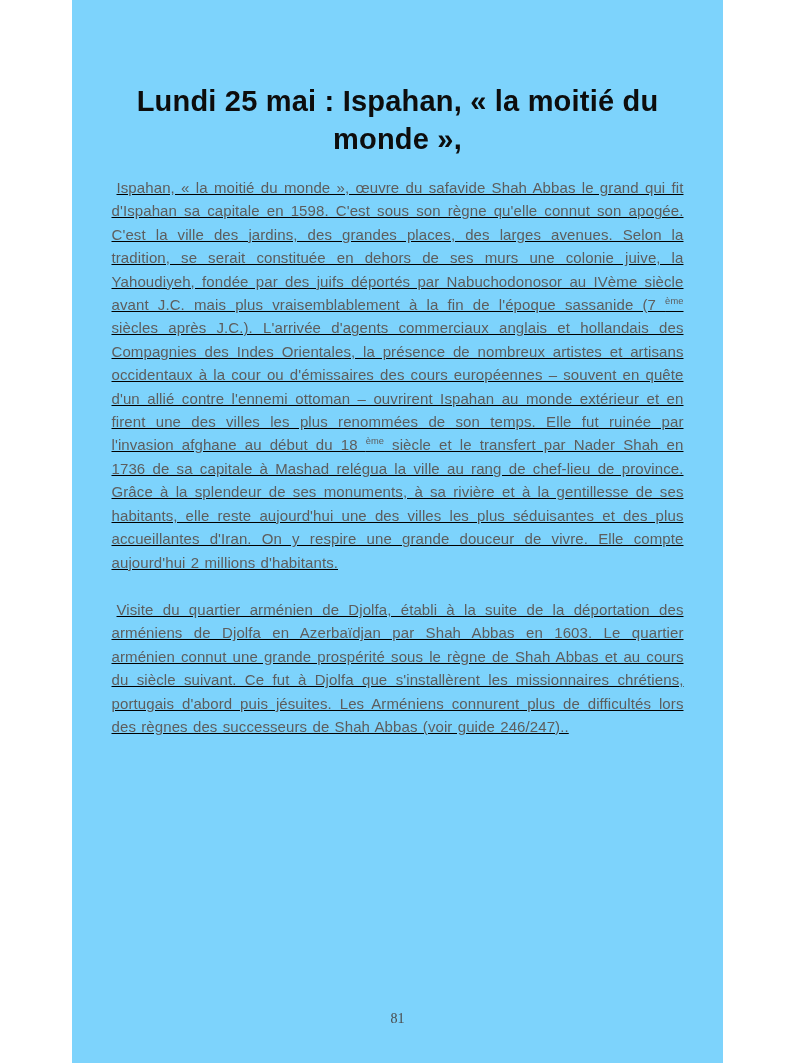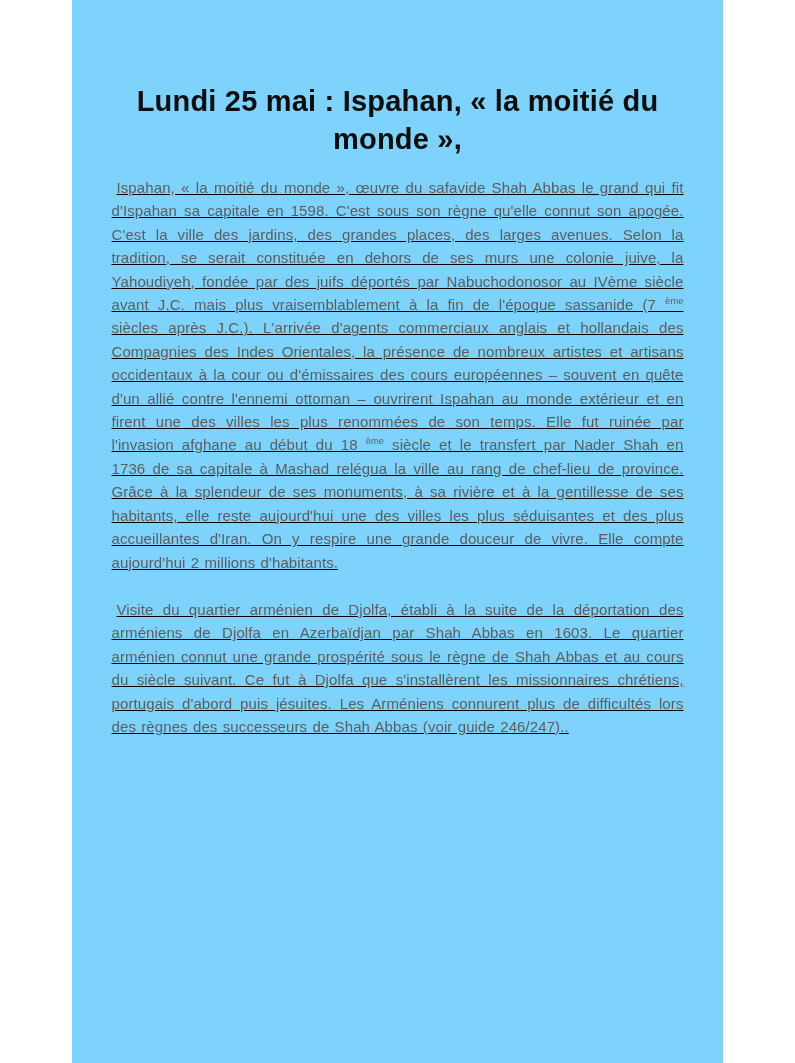--- a/index.html
+++ b/index.html
@@ -68,14 +68,15 @@
 <div class="page">
 
   <h1 class="title">Lundi 25 mai : Ispahan, « la moitié du monde »,</h1>
 
   <div class="body-text">
     <p class="para"><span>Ispahan, « la moitié du monde », œuvre du safavide Shah Abbas le grand qui fit d'Ispahan sa capitale en 1598. C'est sous son règne qu'elle connut son apogée. C'est la ville des jardins, des grandes places, des larges avenues. Selon la tradition, se serait constituée en dehors de ses murs une colonie juive, la Yahoudiyeh, fondée par des juifs déportés par Nabuchodonosor au IVème siècle avant J.C. mais plus vraisemblablement à la fin de l'époque sassanide (7 </span><sup class="sup">ème</sup><span> siècles après J.C.). L'arrivée d'agents commerciaux anglais et hollandais des Compagnies des Indes Orientales, la présence de nombreux artistes et artisans occidentaux à la cour ou d'émissaires des cours européennes – souvent en quête d'un allié contre l'ennemi ottoman – ouvrirent Ispahan au monde extérieur et en firent une des villes les plus renommées de son temps. Elle fut ruinée par l'invasion afghane au début du 18 </span><sup class="sup">ème</sup><span> siècle et le transfert par Nader Shah en 1736 de sa capitale à Mashad relégua la ville au rang de chef-lieu de province. Grâce à la splendeur de ses monuments, à sa rivière et à la gentillesse de ses habitants, elle reste aujourd'hui une des villes les plus séduisantes et des plus accueillantes d'Iran. On y respire une grande douceur de vivre. Elle compte aujourd'hui 2 millions d'habitants.</span></p>
 
     <p class="para"><span>Visite du quartier arménien de Djolfa, établi à la suite de la déportation des arméniens de Djolfa en Azerbaïdjan par Shah Abbas en 1603. Le quartier arménien connut une grande prospérité sous le règne de Shah Abbas et au cours du siècle suivant. Ce fut à Djolfa que s'installèrent les missionnaires chrétiens, portugais d'abord puis jésuites. Les Arméniens connurent plus de difficultés lors des règnes des successeurs de Shah Abbas (voir guide 246/247)..</span></p>
   </div>
 
+  <div class="page-number">81</div>
 
 </div>
 
 </body></html>

